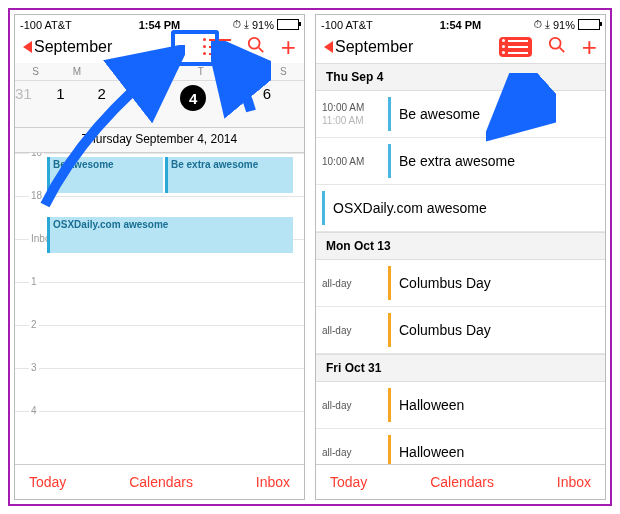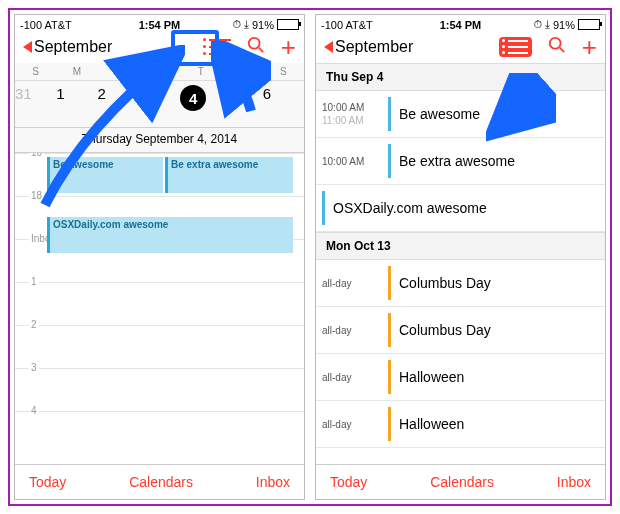--- a/index.html
+++ b/index.html
@@ -296,20 +296,21 @@
         <div class="listrow">
           <div class="timecol">all-day</div>
           <div class="bar orange"></div>
           <div class="title">Columbus Day</div>
         </div>
         <div class="listrow">
           <div class="timecol">all-day</div>
           <div class="bar orange"></div>
           <div class="title">Columbus Day</div>
         </div>
+        <div class="sectionhead">Fri  Oct 31</div>
         <div class="listrow">
           <div class="timecol">all-day</div>
           <div class="bar orange"></div>
           <div class="title">Halloween</div>
         </div>
         <div class="listrow">
           <div class="timecol">all-day</div>
           <div class="bar orange"></div>
           <div class="title">Halloween</div>
         </div>

